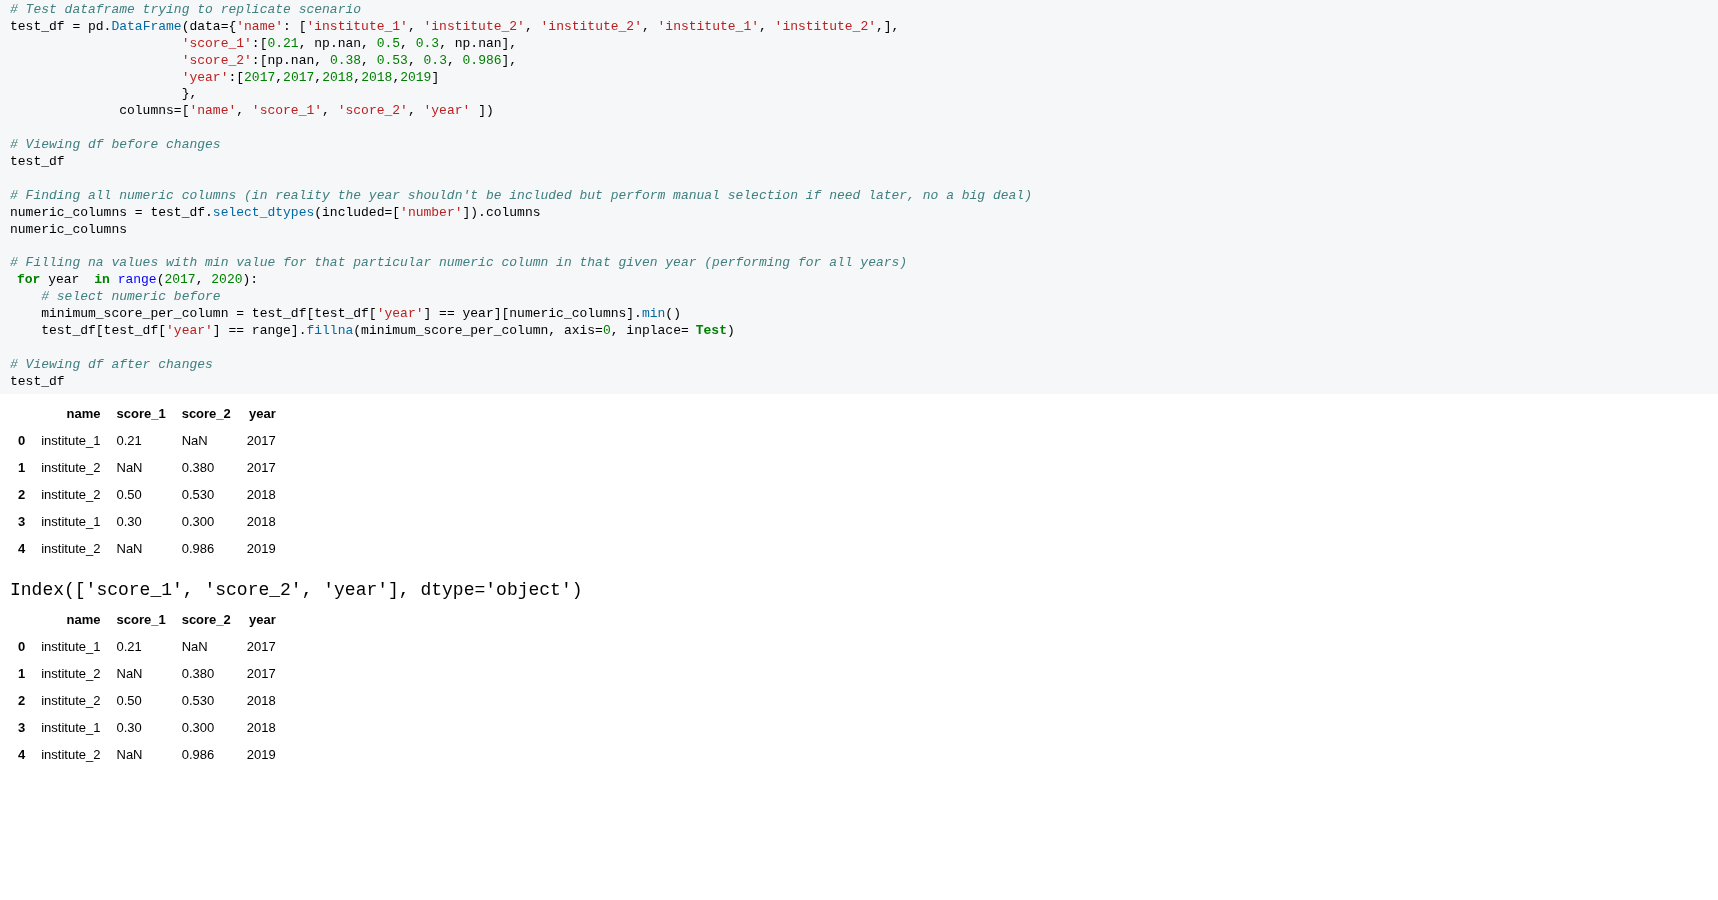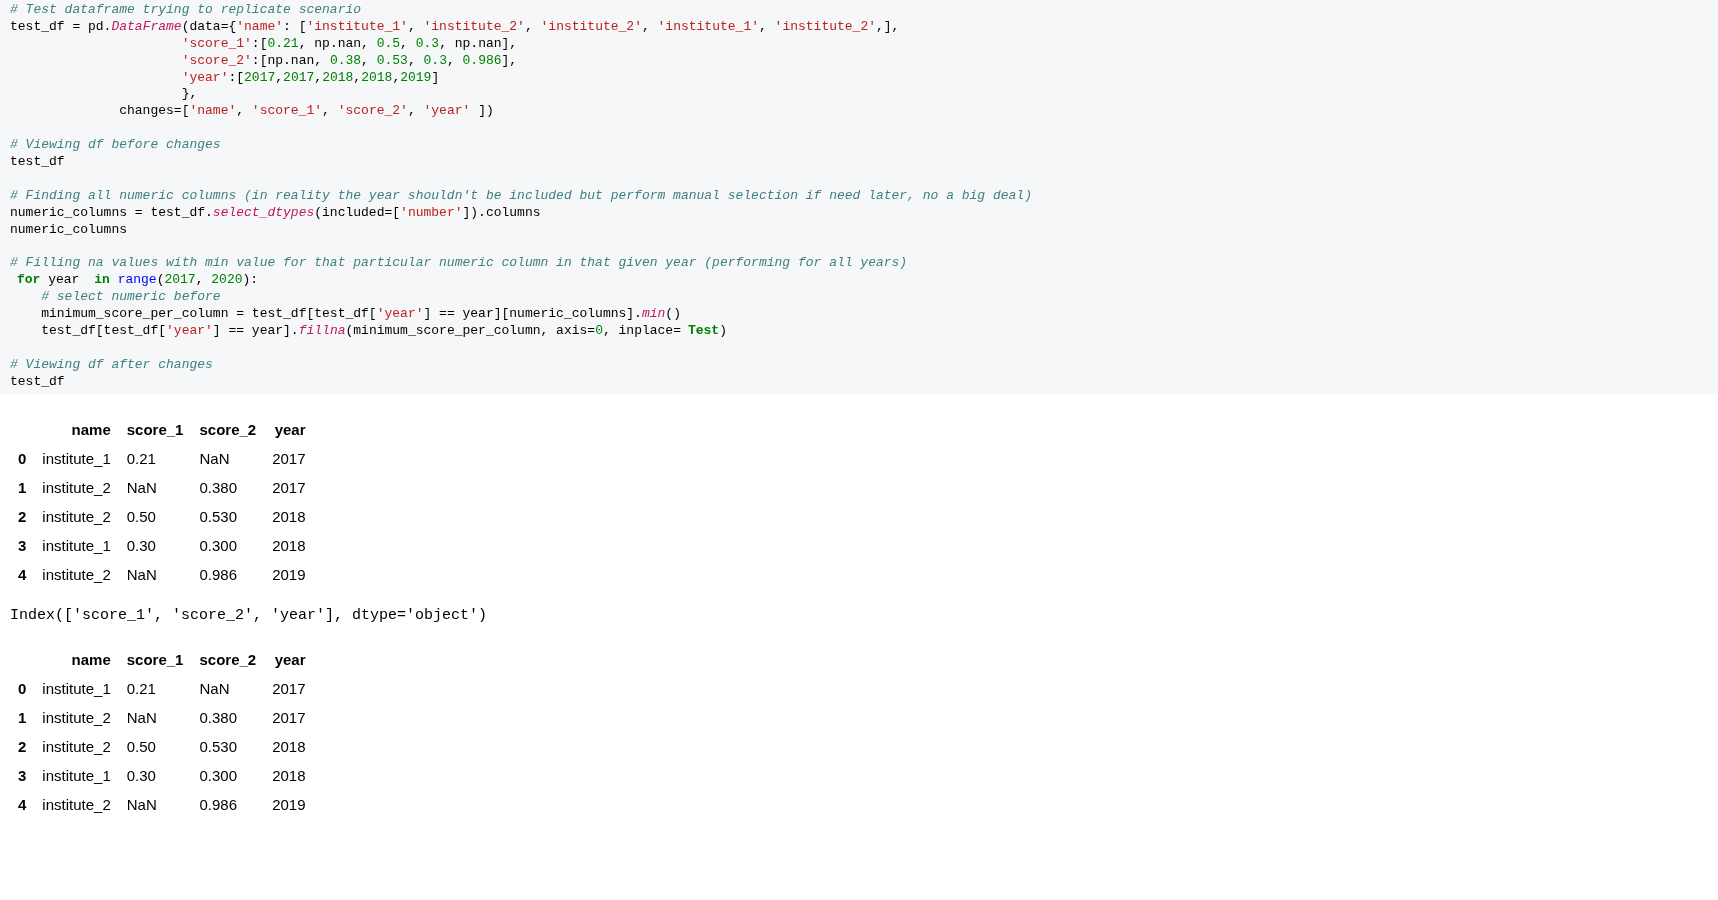--- a/index.html
+++ b/index.html
@@ -18,34 +18,34 @@
       white-space: pre;
       font-family: Consolas, "Courier New", monospace;
       color: #000000;
     }
     .comment { color: #408080; font-style: italic; }
     .keyword { color: #008000; font-weight: bold; margin-left: 7px; }
     .number { color: #008000; }
     .string { color: #BA2121; }
     .builtin { color: #0000FF; }
     .identifier { color: #000000; }
-    .funcname { color: #be185d; font-style: italic; }
+    .funcname { color: #0369a1; }
     
     .output-area {
       background: #ffffff;
       padding: 6px 10px;
       font-family: Arial, sans-serif;
       font-size: 13px;
       color: #000000;
     }
     
     table.dataframe {
       border-collapse: collapse;
-      margin: 15px 0 14px 0;
-      font-size: 15px;
+      margin: 0 0 14px 0;
+      font-size: 13px;
     }
     table.dataframe th {
       font-weight: bold;
       text-align: right;
       padding: 6px 8px;
       border-bottom: none;
     }
     table.dataframe td {
       text-align: left;
       padding: 6px 8px;
@@ -53,48 +53,48 @@
     table.dataframe tbody tr th {
       font-weight: bold;
       text-align: right;
     }
     table.dataframe thead th:first-child {
       
     }
     
     .index-output {
       font-family: Consolas, "Courier New", monospace;
-      font-size: 15px;
+      font-size: 18px;
       padding: 4px 0 6px 0;
       color: #000000;
     }
   </style>
 </head>
 <body>
 
 <div class="code-block"><span class="comment"># Test dataframe trying to replicate scenario</span>
 <span><span class="identifier">test_df = pd.</span><span class="funcname">DataFrame</span><span class="identifier">(data={</span><span class="string">'name'</span><span class="identifier">: [</span><span class="string">'institute_1'</span><span class="identifier">, </span><span class="string">'institute_2'</span><span class="identifier">, </span><span class="string">'institute_2'</span><span class="identifier">, </span><span class="string">'institute_1'</span><span class="identifier">, </span><span class="string">'institute_2'</span><span class="identifier">,],</span></span>
 <span><span class="identifier">                      </span><span class="string">'score_1'</span><span class="identifier">:[</span><span class="number">0.21</span><span class="identifier">, np.nan, </span><span class="number">0.5</span><span class="identifier">, </span><span class="number">0.3</span><span class="identifier">, np.nan],</span></span>
 <span><span class="identifier">                      </span><span class="string">'score_2'</span><span class="identifier">:[np.nan, </span><span class="number">0.38</span><span class="identifier">, </span><span class="number">0.53</span><span class="identifier">, </span><span class="number">0.3</span><span class="identifier">, </span><span class="number">0.986</span><span class="identifier">],</span></span>
 <span><span class="identifier">                      </span><span class="string">'year'</span><span class="identifier">:[</span><span class="number">2017</span><span class="identifier">,</span><span class="number">2017</span><span class="identifier">,</span><span class="number">2018</span><span class="identifier">,</span><span class="number">2018</span><span class="identifier">,</span><span class="number">2019</span><span class="identifier">]</span></span>
 <span><span class="identifier">                      },</span></span>
-<span><span class="identifier">              changes=[</span><span class="string">'name'</span><span class="identifier">, </span><span class="string">'score_1'</span><span class="identifier">, </span><span class="string">'score_2'</span><span class="identifier">, </span><span class="string">'year'</span><span class="identifier"> ])</span></span>
+<span><span class="identifier">              columns=[</span><span class="string">'name'</span><span class="identifier">, </span><span class="string">'score_1'</span><span class="identifier">, </span><span class="string">'score_2'</span><span class="identifier">, </span><span class="string">'year'</span><span class="identifier"> ])</span></span>
 
 <span class="comment"># Viewing df before changes</span>
 <span><span class="identifier">test_df</span></span>
 
 <span class="comment"># Finding all numeric columns (in reality the year shouldn't be included but perform manual selection if need later, no a big deal)</span>
 <span><span class="identifier">numeric_columns = test_df.</span><span class="funcname">select_dtypes</span><span class="identifier">(included=[</span><span class="string">'number'</span><span class="identifier">]).columns</span></span>
 <span><span class="identifier">numeric_columns</span></span>
 
 <span class="comment"># Filling na values with min value for that particular numeric column in that given year (performing for all years)</span>
 <span><span class="keyword">for</span><span class="identifier"> year </span><span class="keyword">in</span><span class="identifier"> </span><span class="builtin">range</span><span class="identifier">(</span><span class="number">2017</span><span class="identifier">, </span><span class="number">2020</span><span class="identifier">):</span></span>
 <span class="comment">    # select numeric before</span>
 <span><span class="identifier">    minimum_score_per_column = test_df[test_df[</span><span class="string">'year'</span><span class="identifier">] == year][numeric_columns].</span><span class="funcname">min</span><span class="identifier">()</span></span>
-<span><span class="identifier">    test_df[test_df[</span><span class="string">'year'</span><span class="identifier">] == year].</span><span class="funcname">fillna</span><span class="identifier">(minimum_score_per_column, axis=</span><span class="number">0</span><span class="identifier">, inplace=</span><span class="keyword">Test</span><span class="identifier">)</span></span>
+<span><span class="identifier">    test_df[test_df[</span><span class="string">'year'</span><span class="identifier">] == range].</span><span class="funcname">fillna</span><span class="identifier">(minimum_score_per_column, axis=</span><span class="number">0</span><span class="identifier">, inplace=</span><span class="keyword">Test</span><span class="identifier">)</span></span>
 
 <span class="comment"># Viewing df after changes</span>
 <span><span class="identifier">test_df</span></span></div>
 
 <div class="output-area">
 
 <table class="dataframe">
   <thead>
     <tr>
       <th></th>

